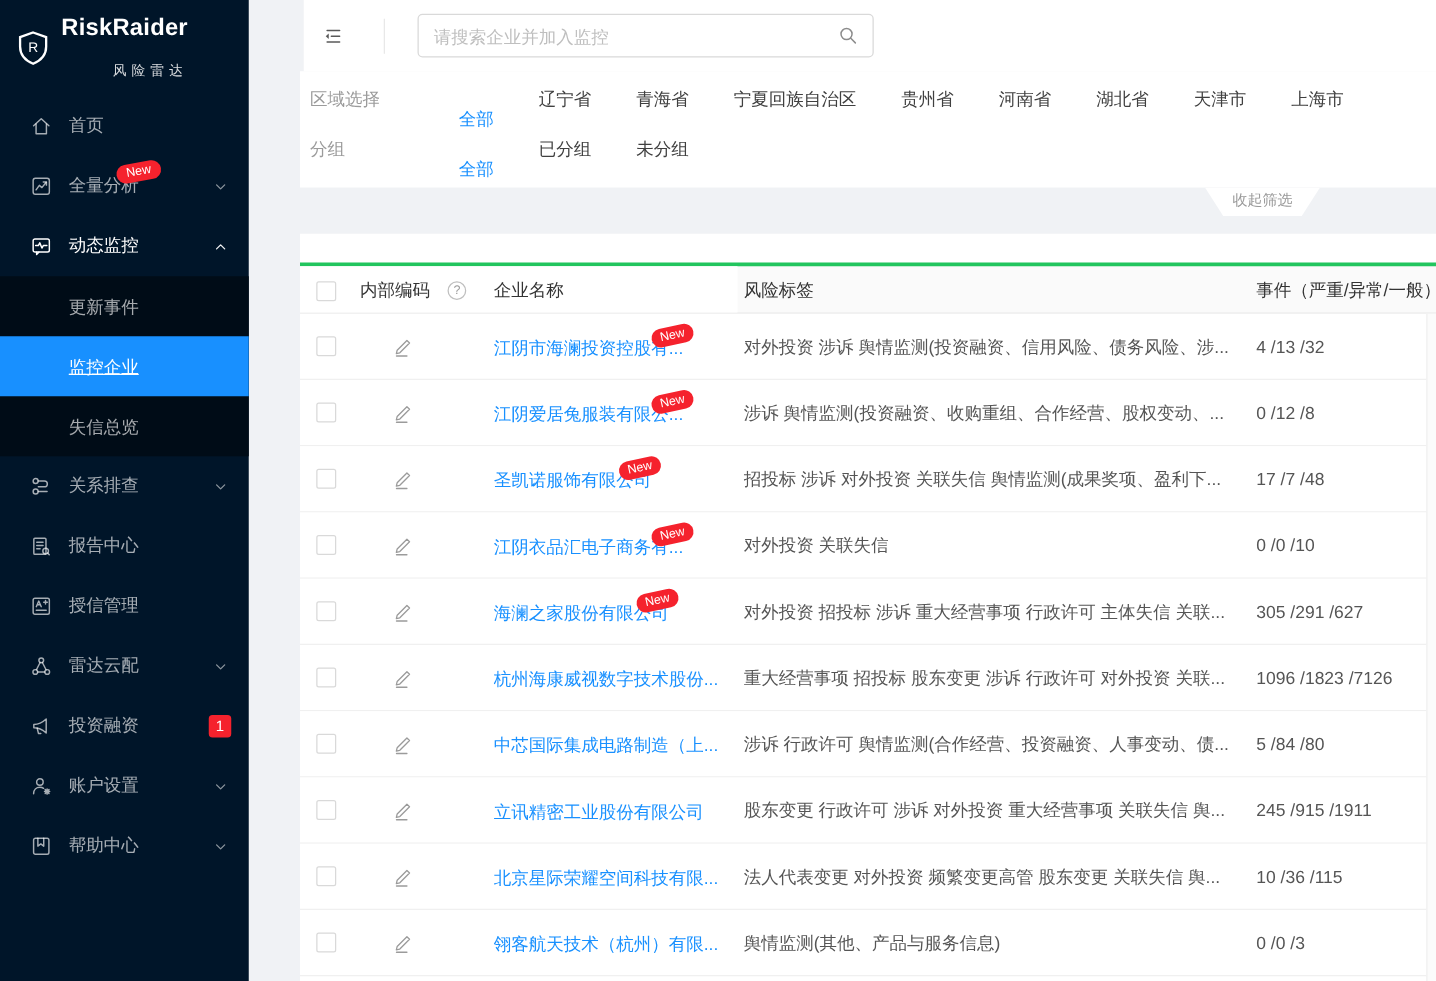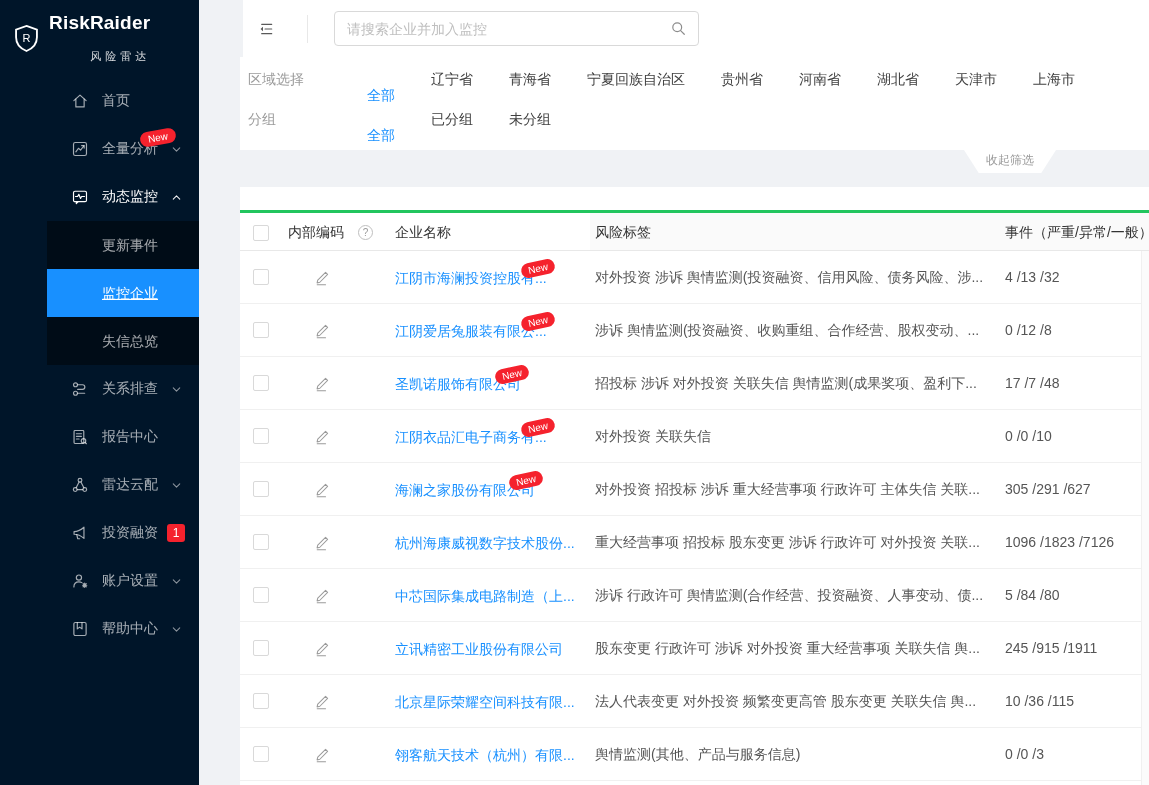--- a/index.html
+++ b/index.html
@@ -10,21 +10,21 @@
     background:#f0f2f5; font-size:14px;
   }
   svg { display:block; }
 
   
   .sidebar { position:absolute; left:0; top:0; width:199px; height:785px; background:#001529; z-index:5; }
   .logo { display:flex; align-items:center; gap:9px; padding:13px 12px 10px 13px; cursor:pointer; }
   .logo-shield { width:27px; height:31px; color:#fff; flex:none; }
   .logo-title { font-size:19px; font-weight:bold; color:#fff; line-height:20px; letter-spacing:.2px; }
   .logo-sub { font-size:11px; color:rgba(255,255,255,.85); letter-spacing:4px; text-align:right; margin-top:16px; }
-  .menu { margin-top:3px;padding-left:47px; }
+  .menu { margin-top:3px; }
   .menu-item { position:relative; height:48px; display:flex; align-items:center; padding-left:24px; color:rgba(255,255,255,.65); cursor:pointer; }
   .menu-item.sel { color:#fff; }
   .mi-icon { width:18px; height:18px; margin-right:13px; flex:none; }
   .mi-icon svg { width:18px; height:18px; stroke:currentColor; fill:none; stroke-width:1.3; stroke-linecap:round; stroke-linejoin:round; }
   .mi-label { white-space:nowrap; }
   .chev { position:absolute; right:16px; top:18px; width:13px; height:13px; color:rgba(255,255,255,.55); }
   .menu-item.sel .chev { color:rgba(255,255,255,.95); }
   .chev svg { width:13px; height:13px; stroke:currentColor; fill:none; stroke-width:1.6; stroke-linecap:round; stroke-linejoin:round; }
   .mi-badge { position:absolute; left:93px; top:5px; background:#f5222d; color:#fff; font-size:10px; line-height:15px; padding:0 8px; border-radius:9px; transform:rotate(-10deg); }
   .mi-count { position:absolute; right:14px; top:15px; width:18px; height:18px; background:#f5222d; color:#fff; font-size:12px; line-height:18px; text-align:center; border-radius:3px; }
@@ -159,20 +159,31 @@
             <path d="M6 6.4 H11.6 M6 9.3 H11.6 M6 12.2 H9"></path>
             <circle cx="13.9" cy="14.3" r="2.5"></circle>
             <path d="M15.7 16.1 L17.1 17.5"></path>
           </svg>
         </span>
         <span class="mi-label">报告中心</span>
       </div>
       <div class="menu-item">
         <span class="mi-icon">
           <svg viewBox="0 0 20 20">
+            <rect x="2.8" y="2.8" width="14.4" height="14.4" rx="1.6"></rect>
+            <path d="M5.6 10.4 L7.8 5.4 L10 10.4 M6.4 8.7 H9.2"></path>
+            <path d="M12.2 6.4 H15.4 M13.8 4.8 V8"></path>
+            <path d="M5.6 13.6 H14.4"></path>
+          </svg>
+        </span>
+        <span class="mi-label">授信管理</span>
+      </div>
+      <div class="menu-item">
+        <span class="mi-icon">
+          <svg viewBox="0 0 20 20">
             <circle cx="10" cy="4.7" r="2.1"></circle>
             <circle cx="4.7" cy="15.1" r="2.1"></circle>
             <circle cx="15.3" cy="15.1" r="2.1"></circle>
             <path d="M9 6.7 L5.7 13.1 M11 6.7 L14.3 13.1 M6.9 15.1 H13.1"></path>
           </svg>
         </span>
         <span class="mi-label">雷达云配</span>
         <span class="chev">
           <svg viewBox="0 0 20 20">
             <polyline points="5,7.5 10,12.5 15,7.5"></polyline>

